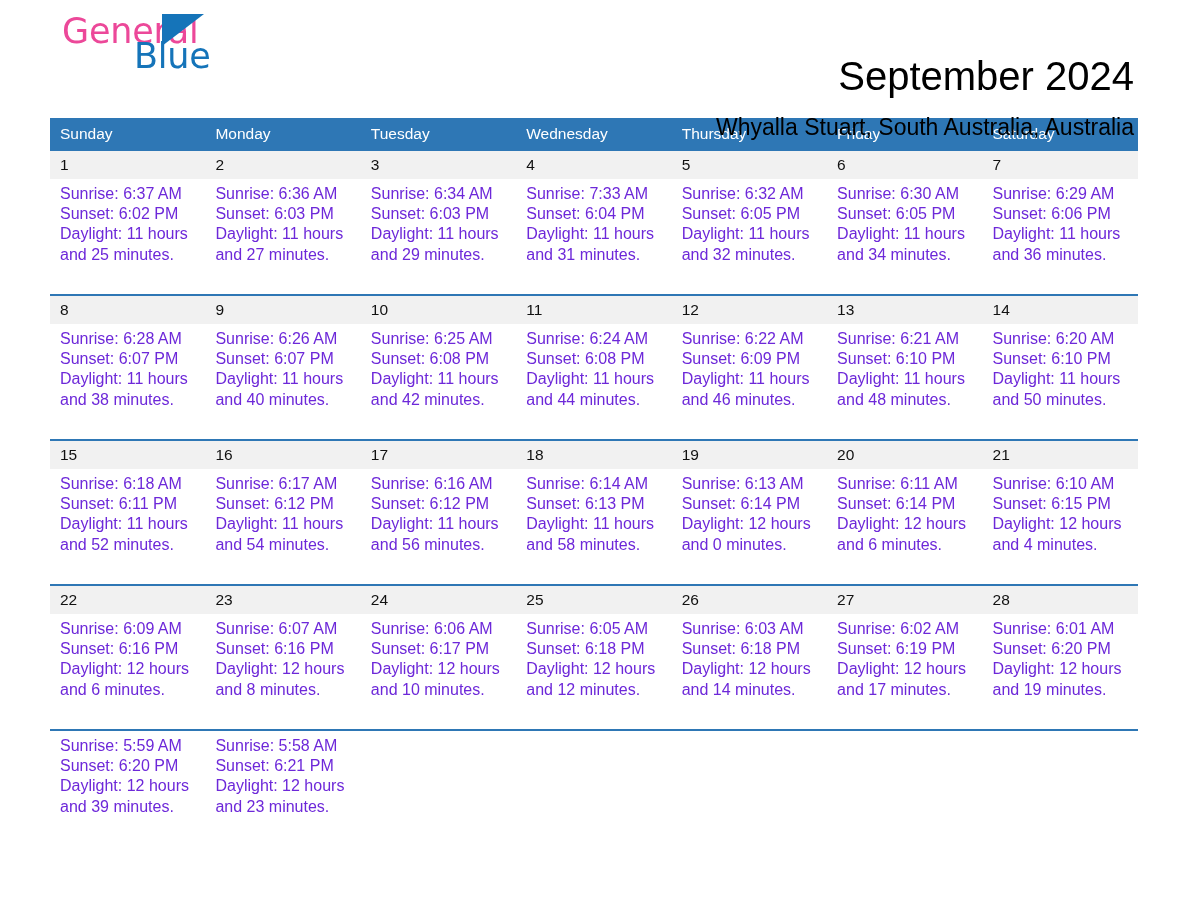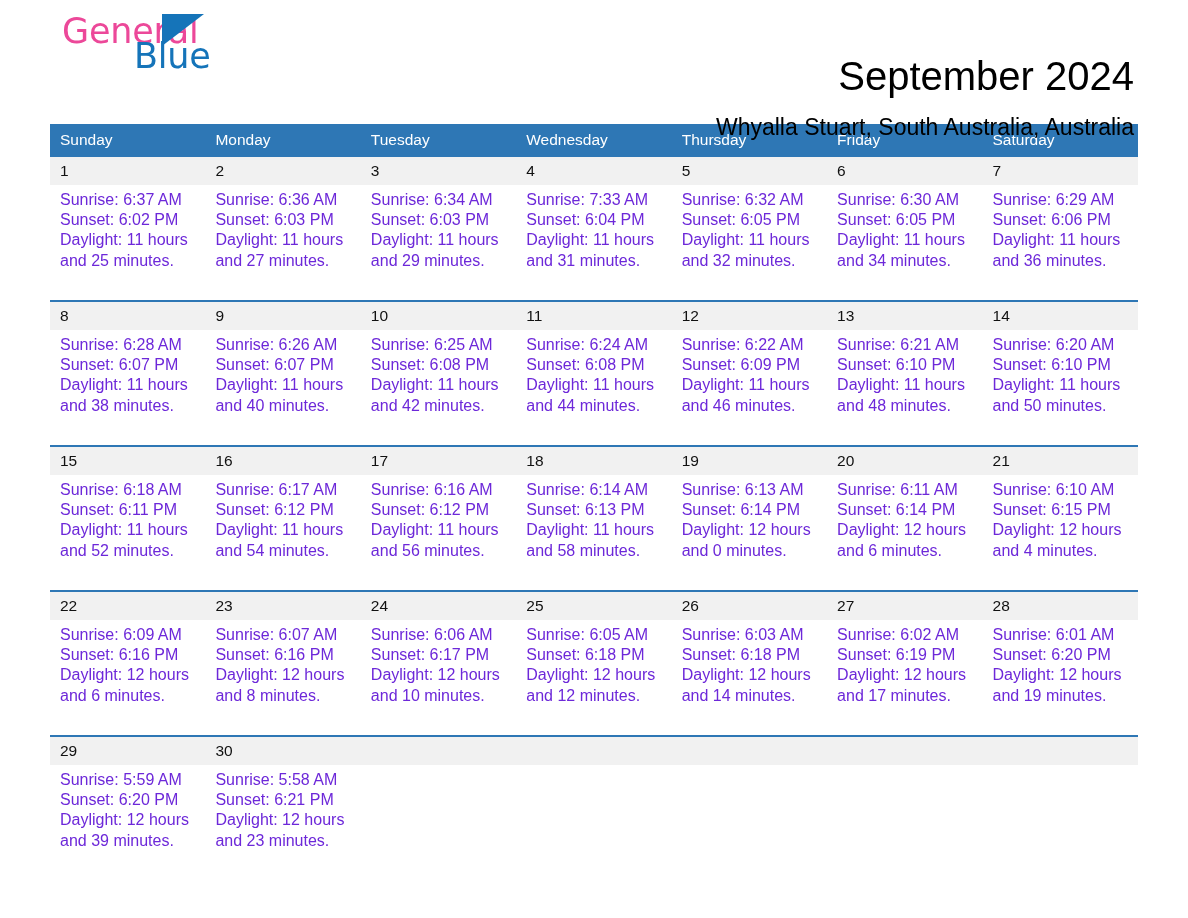--- a/index.html
+++ b/index.html
@@ -83,21 +83,21 @@
     line-height: 30px;
     margin-top: 10px;
     color: #000;
   }
 
   
   .calendar {
     width: 1088px;
     border-collapse: collapse;
     table-layout: fixed;
-    margin-top: 14px;
+    margin-top: 8px;
   }
   .calendar col { width: 155.43px; }
 
   thead th {
     background: #2e77b5;
     color: #ffffff;
     text-align: left;
     font-size: 15.5px;
     font-weight: 400;
     padding: 7px 0 8px 10px;
@@ -398,29 +398,20 @@
           <div class="line">Sunset: 6:20 PM</div>
           <div class="line">Daylight: 12 hours</div>
           <div class="line">and 19 minutes.</div>
         </td>
       </tr>
 
       <tr class="week-sep">
           <td colspan="7"></td>
         </tr>
 
-      <tr class="daynum">
-        <td>29</td>
-        <td>30</td>
-        <td></td>
-        <td></td>
-        <td></td>
-        <td></td>
-        <td></td>
-      </tr>
       <tr class="details">
         <td>
           <div class="line">Sunrise: 5:59 AM</div>
           <div class="line">Sunset: 6:20 PM</div>
           <div class="line">Daylight: 12 hours</div>
           <div class="line">and 39 minutes.</div>
         </td>
         <td>
           <div class="line">Sunrise: 5:58 AM</div>
           <div class="line">Sunset: 6:21 PM</div>

